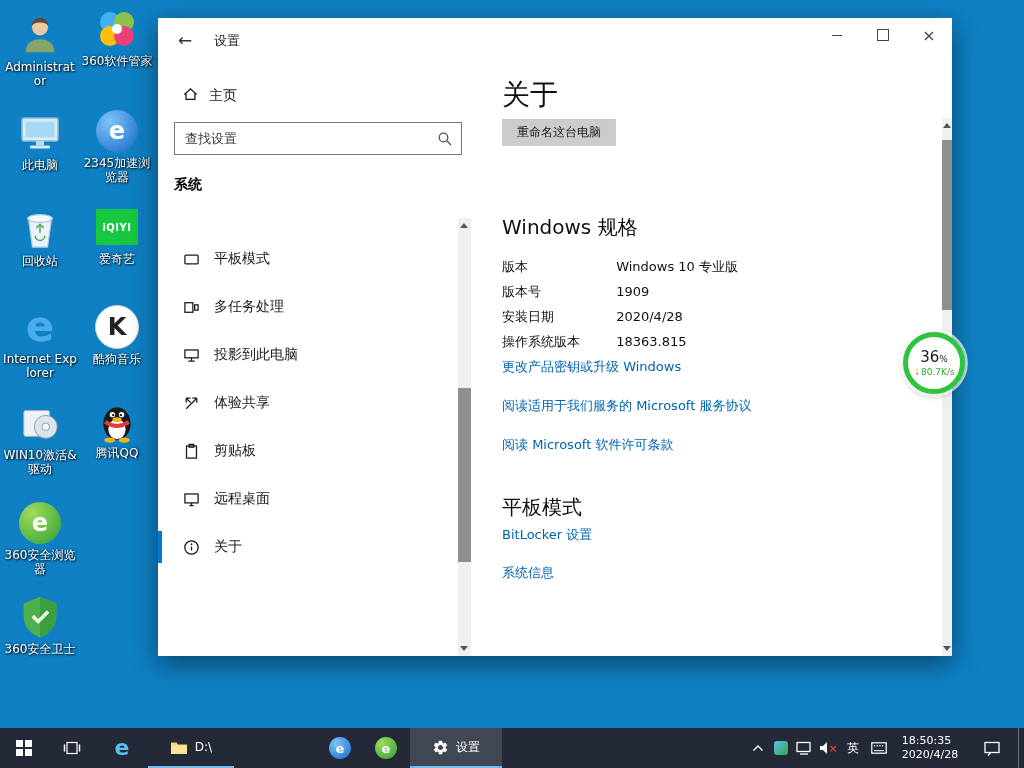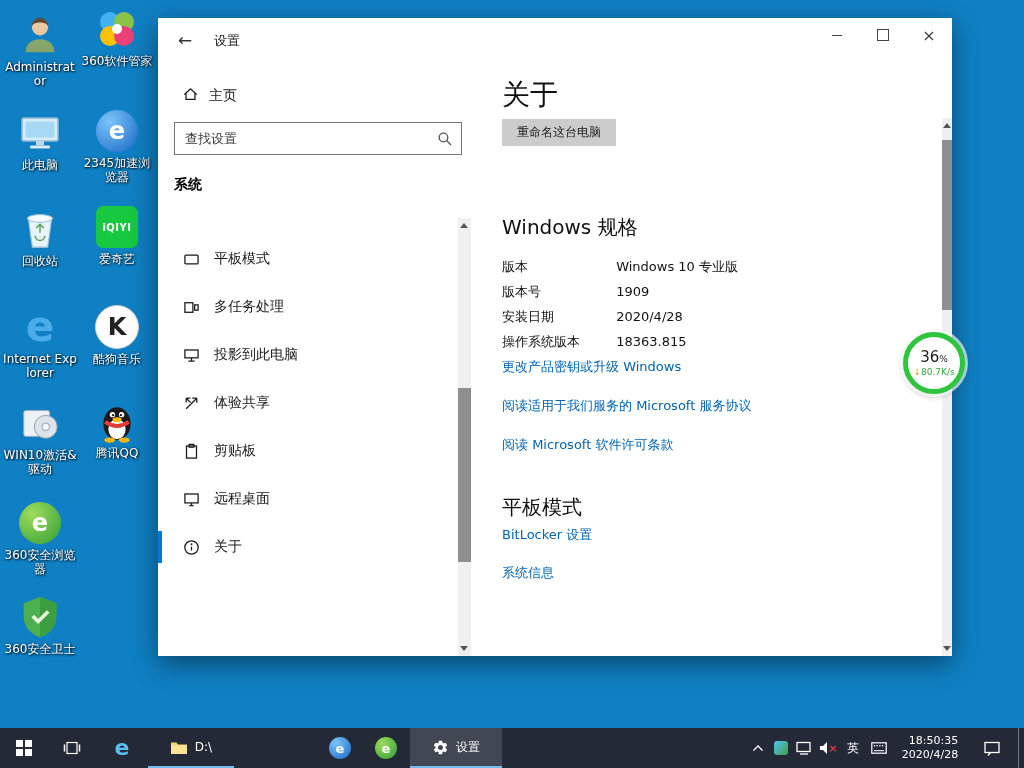--- a/index.html
+++ b/index.html
@@ -6,21 +6,21 @@
     font-family:"DejaVu Sans","Liberation Sans",sans-serif;}
   body{background:#0f80c4;position:relative;}
 
   
   .desktop-icon{position:absolute;width:76px;text-align:center;cursor:default;}
   .di-img{width:46px;height:46px;margin:0 auto 2px;display:flex;align-items:center;justify-content:center;}
   .di-label{color:#fff;font-size:12px;line-height:14px;word-break:break-all;
     text-shadow:1px 1px 2px rgba(0,0,0,.9),0 0 3px rgba(0,0,0,.6);}
   .ball{width:42px;height:42px;border-radius:50%;display:flex;align-items:center;justify-content:center;
     color:#fff;font-size:24px;font-weight:bold;}
-  .iqiyi{width:42px;height:42px;border-radius:7px;background:#17c940;display:flex;align-items:center;
+  .iqiyi{width:42px;height:36px;border-radius:1px;background:#17c940;display:flex;align-items:center;
     justify-content:center;color:#fff;font-size:10px;font-weight:bold;letter-spacing:.5px;}
   .kugou{width:42px;height:42px;border-radius:50%;background:#fff;border:1px solid #d0d0d0;display:flex;
     align-items:center;justify-content:center;color:#222;font-size:24px;font-weight:bold;}
   .ie-big{font-size:42px;font-weight:bold;color:#4aade9;line-height:42px;}
 
   
   .win{position:absolute;left:158px;top:18px;width:794px;height:638px;background:#fff;
     box-shadow:0 8px 26px rgba(0,0,0,.45);color:#1a1a1a;}
   .titlebar{position:absolute;left:0;top:0;width:100%;height:44px;}
   .back-btn{position:absolute;left:10px;top:8px;width:34px;height:28px;display:flex;align-items:center;
@@ -80,21 +80,21 @@
   .taskbar{position:absolute;left:0;top:728px;width:1024px;height:40px;background:#242938;}
   .tb-btn{position:absolute;top:0;height:40px;display:flex;align-items:center;justify-content:center;gap:7px;}
   .tb-label{color:#fff;font-size:12px;}
   .tb-open{border-bottom:2px solid #76b9ed;box-sizing:border-box;}
   .tb-active{background:rgba(255,255,255,.14);}
   .mini-ball{width:22px;height:22px;border-radius:50%;display:flex;align-items:center;justify-content:center;
     color:#fff;font-size:13px;font-weight:bold;}
   .ie-tb{color:#5bc0f3;font-size:22px;font-weight:bold;line-height:22px;}
   .tray-item{position:absolute;top:0;height:40px;display:flex;align-items:center;justify-content:center;}
   .tray-text{color:#fff;font-size:12px;}
-  .clock{color:#fff;font-size:11px;line-height:14px;text-align:right;}
+  .clock{color:#fff;font-size:11px;line-height:14px;text-align:left;}
   .show-desktop{position:absolute;right:0;top:0;width:5px;height:40px;border-left:1px solid rgba(255,255,255,.35);}
 </style>
 </head>
 <body>
 
 <div>
 
   <div class="desktop-icon" style="left:2px;top:12px">
     <div class="di-img">
       <svg viewBox="0 0 44 44" width="42" height="42">

